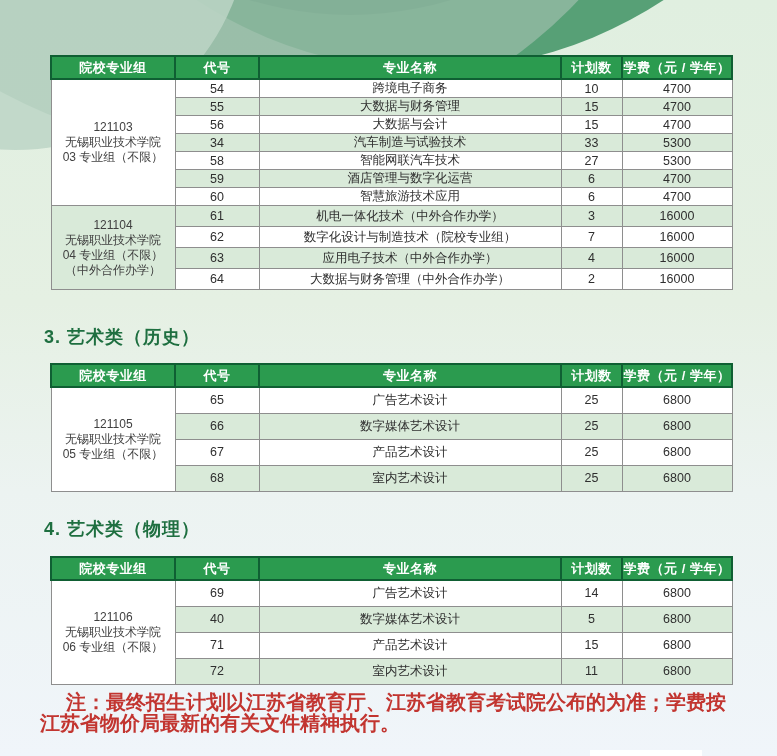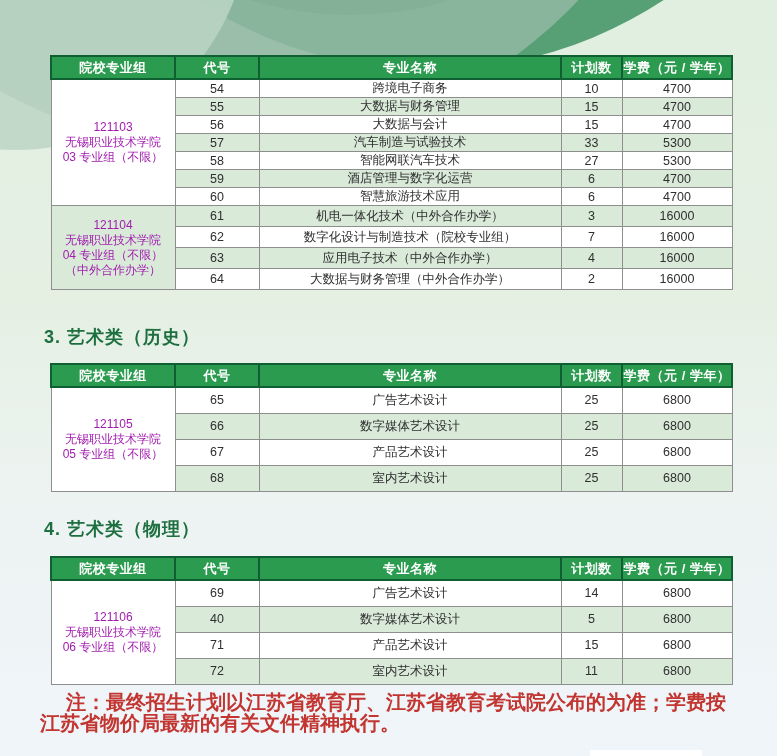--- a/index.html
+++ b/index.html
@@ -24,21 +24,21 @@
     border: 2px solid #0f5f33; height: 23px; text-align: center; letter-spacing: .5px;
   }
   td {
     border: 1px solid #8e8e8e; font-size: 12.5px; color: #2f2f2f;
     text-align: center; vertical-align: middle; background: #ffffff; padding: 0 2px;
   }
   tr.g td { background: #d9ead9; }
   .t1 td { height: 18px; margin-top: 24px; }
   .t1 tr.tall td { height: 21px; }
   .t2 td, .t3 td { height: 26px; }
-  td.groupcell { font-size: 12px; line-height: 15px; color: #a21caf; }
+  td.groupcell { font-size: 12px; line-height: 15px; color: #404040; }
 
   .t1 { top: 55px; }
   .t2 { top: 363px; }
   .t3 { top: 556px; }
 
   .heading {
     position: absolute; left: 44px; font-size: 18px; font-weight: bold;
     color: #1e6f40; letter-spacing: 1px;
   }
   .h3 { top: 325px; }
@@ -99,21 +99,21 @@
       <td>15</td>
       <td>4700</td>
     </tr>
     <tr>
       <td>56</td>
       <td>大数据与会计</td>
       <td>15</td>
       <td>4700</td>
     </tr>
     <tr class="g">
-      <td>57</td>
+      <td>34</td>
       <td>汽车制造与试验技术</td>
       <td>33</td>
       <td>5300</td>
     </tr>
     <tr>
       <td>58</td>
       <td>智能网联汽车技术</td>
       <td>27</td>
       <td>5300</td>
     </tr>

